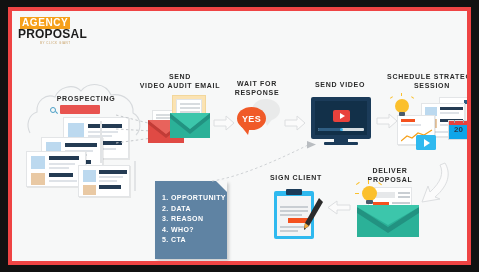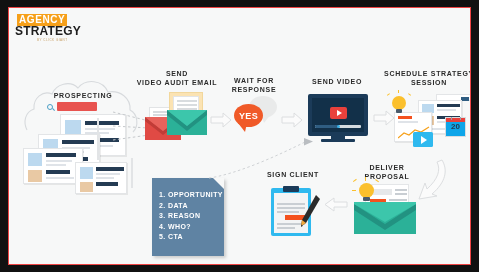--- a/index.html
+++ b/index.html
@@ -10,21 +10,21 @@
   }
   .frame{
     position:absolute;left:0;top:0;width:479px;height:272px;
     background:#111111;
     box-sizing:border-box;
     padding:7px 8px;
   }
   .panel{
     position:relative;width:100%;height:100%;
     background:#f7f8f8;
-    border:1px solid #ef4444;
+    border:4px solid #ef4444;
     box-sizing:border-box;
     overflow:hidden;
   }
 
   
   .logo{position:absolute;left:6px;top:5px;width:92px;height:30px;}
   .logo .ag{
     position:absolute;left:2px;top:1px;
     background:#f6a01a;color:#ffffff;
     font-size:10px;font-weight:bold;letter-spacing:0.6px;
@@ -134,21 +134,21 @@
   .propacc{position:absolute;background:#f4511e;}
 </style>
 </head>
 <body>
 
 <div class="frame">
   <div class="panel">
 
     <div class="logo">
       <span class="ag">AGENCY</span>
-      <span class="im">STRATEGY</span>
+      <span class="im">PROPOSAL</span>
       <span class="sub">BY CLICK GIANT</span>
     </div>
 
     <svg class="cloud" viewBox="0 0 118 70" width="118" height="70">
       <path d="M4,60 C0,52 2,42 11,39 C10,28 20,20 29,24 C33,14 47,10 55,18 C63,8 80,10 85,22 C97,20 108,28 107,40 C115,44 116,56 110,62" fill="none" stroke="#d7dadd" stroke-width="1.1"></path>
     </svg>
 
     <div>
       <div class="lbl" style="left:24px;top:84px;width:100px;">PROSPECTING</div>
 

